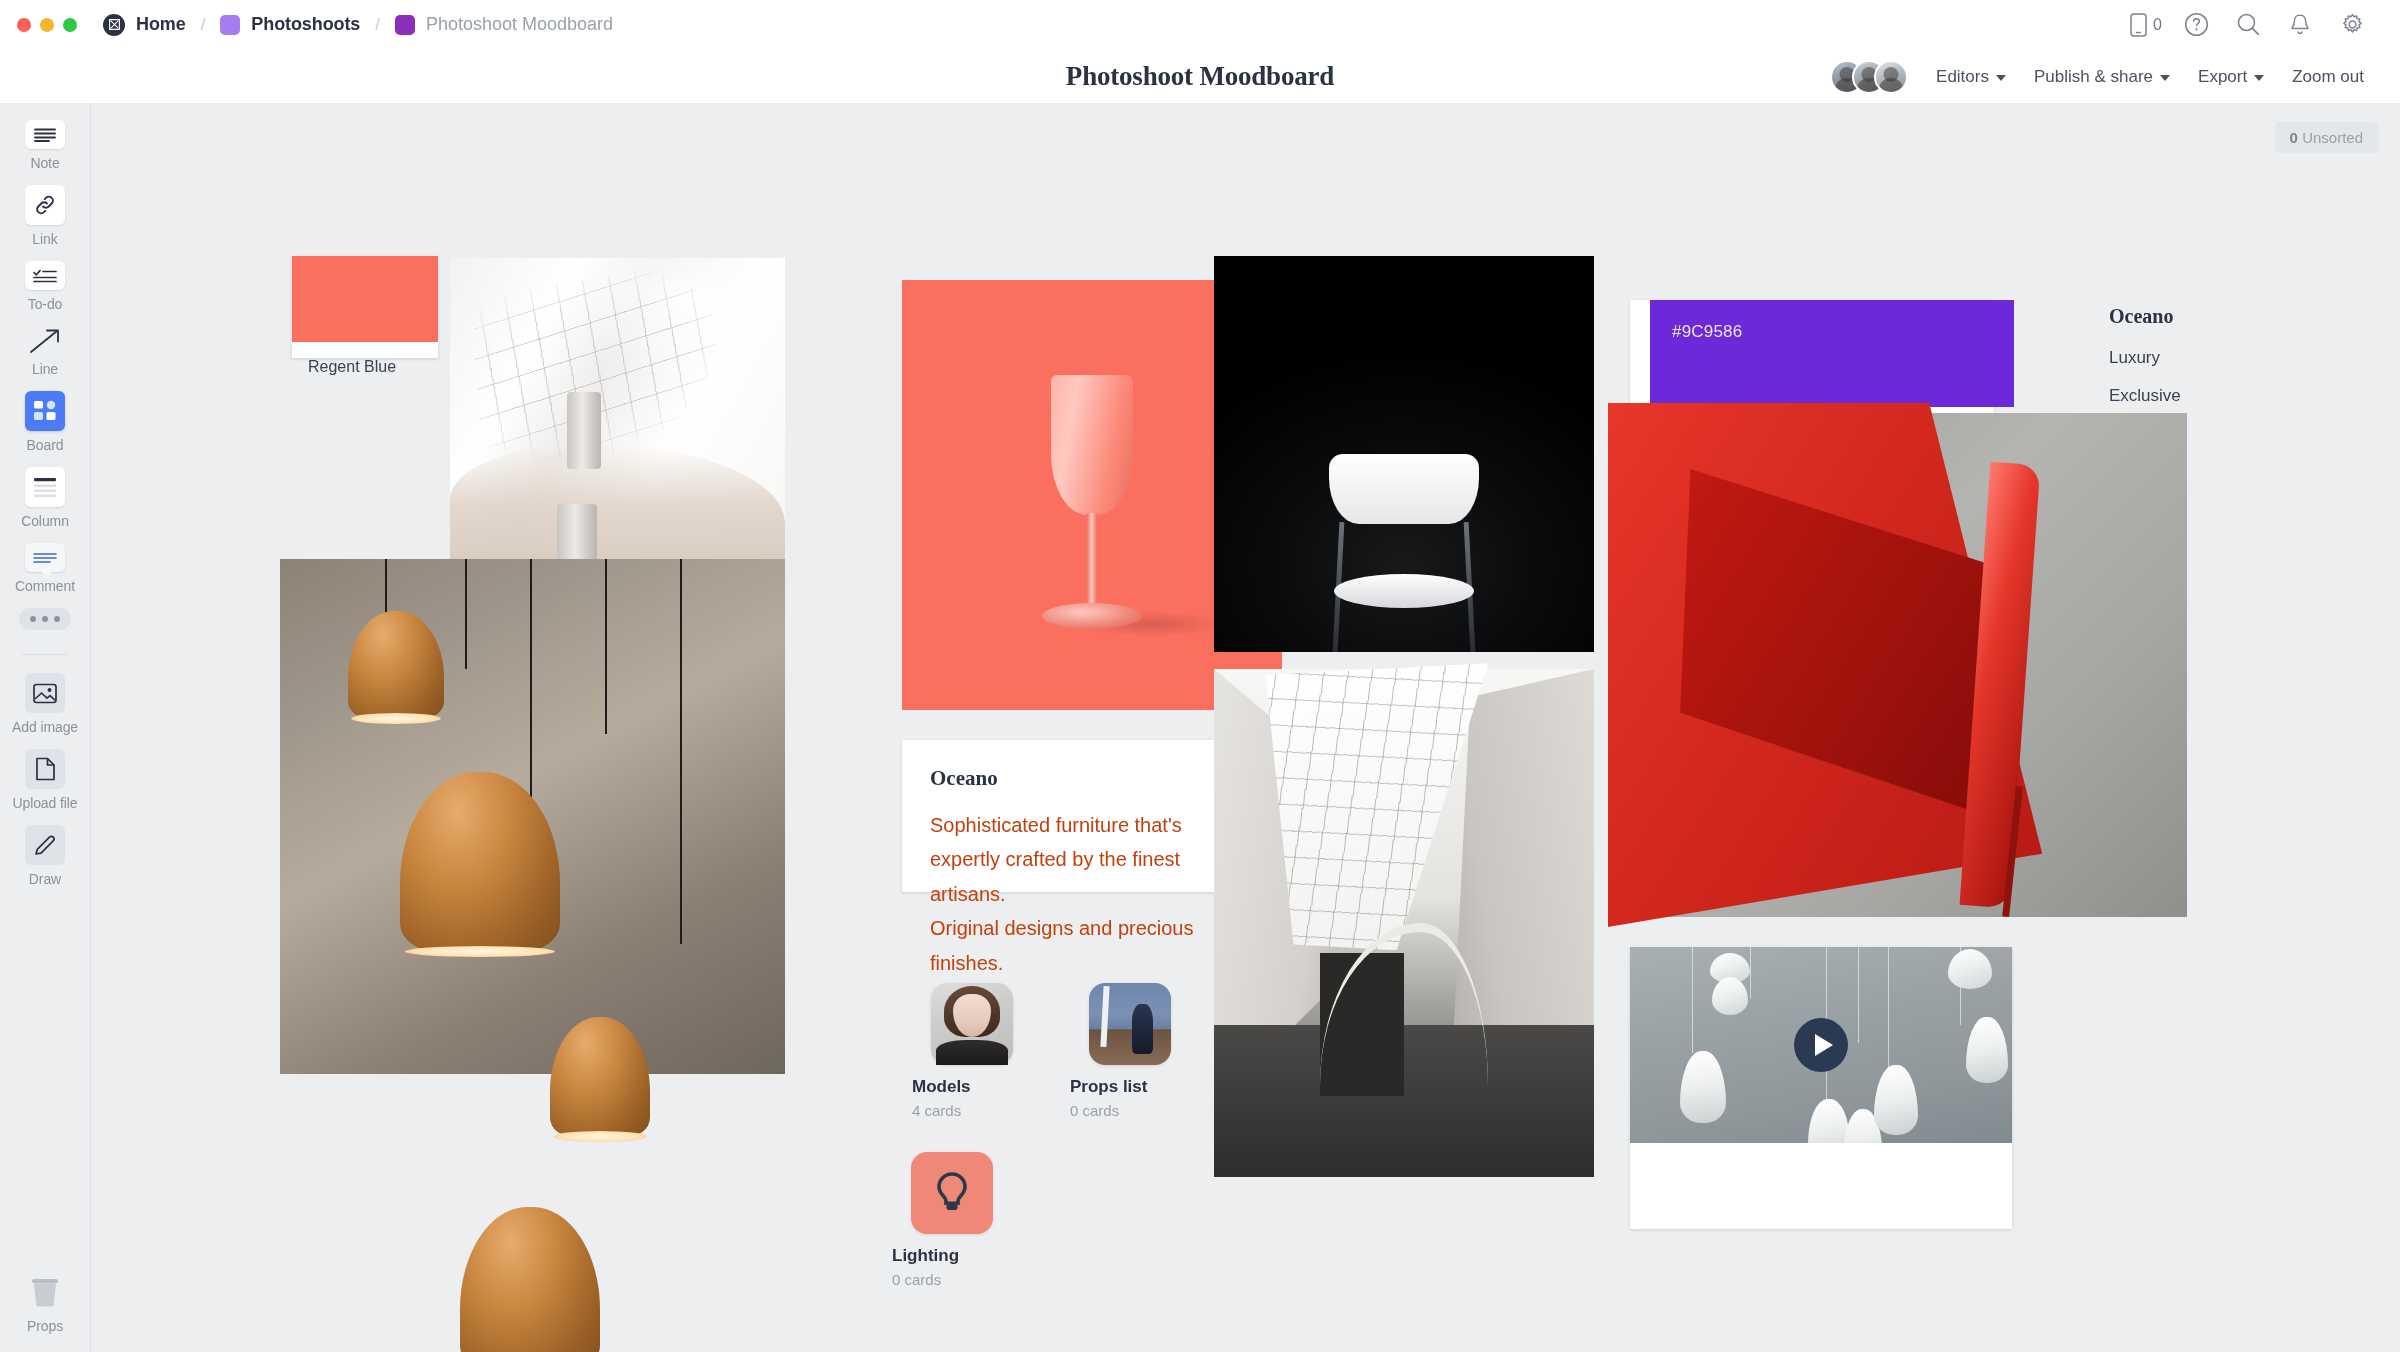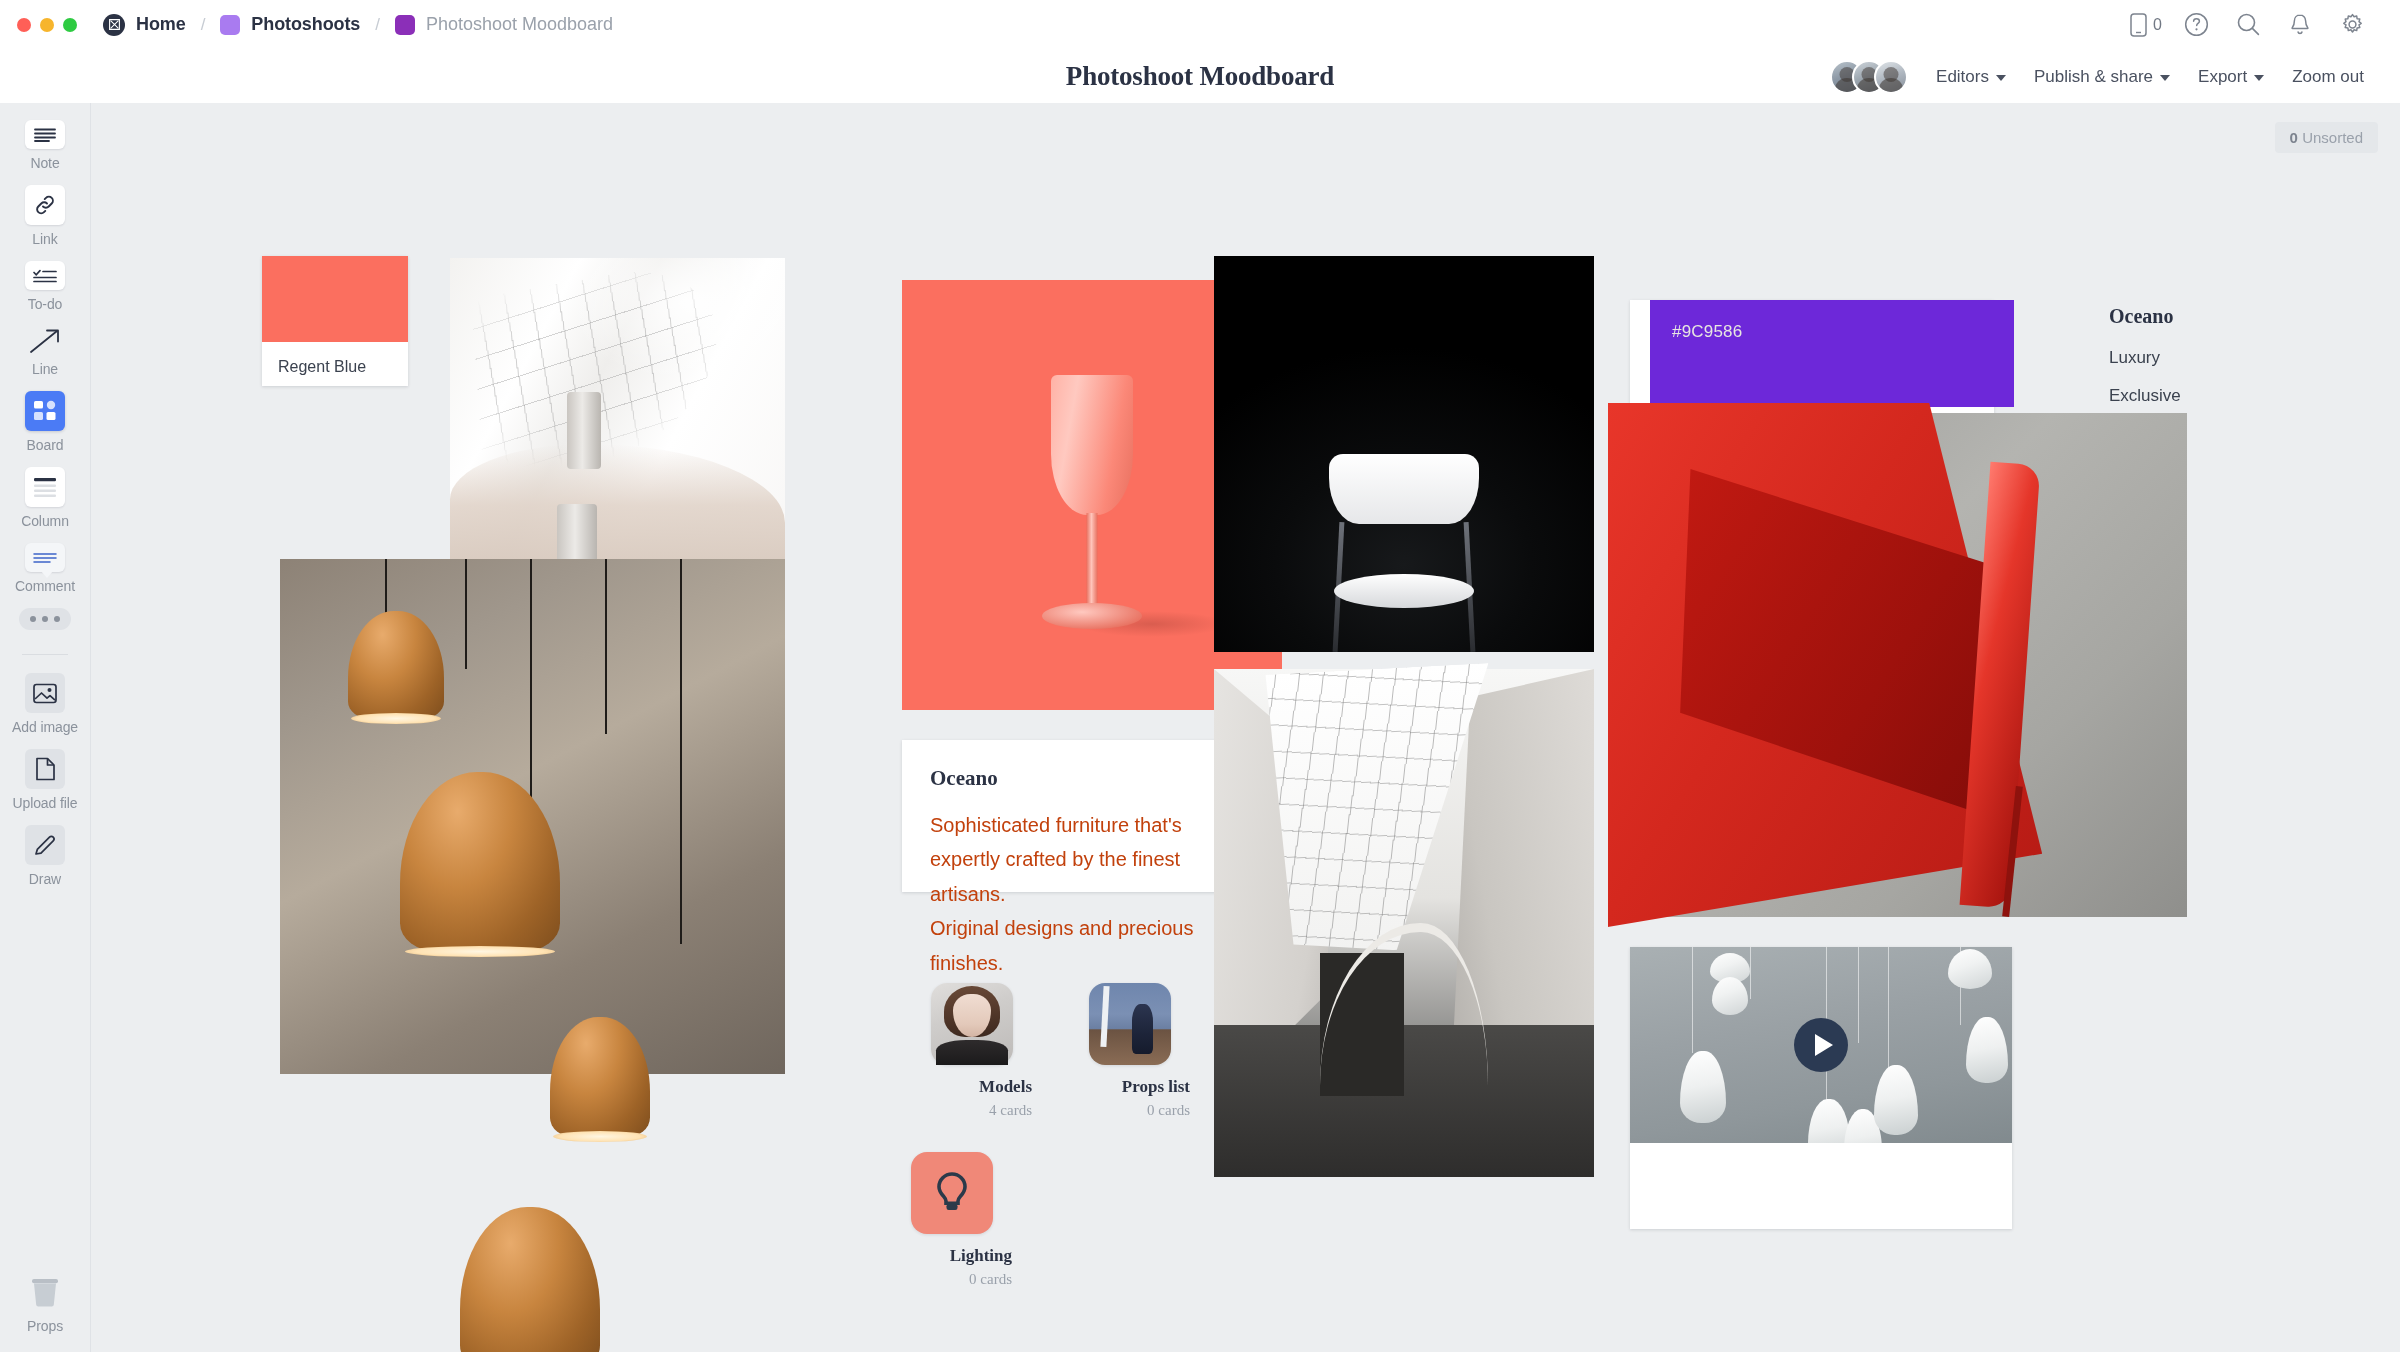--- a/index.html
+++ b/index.html
@@ -136,21 +136,21 @@
 
   
   .textlist { position:absolute; }
   .tl-title {
     font-family: "Liberation Serif", serif; font-weight:700; font-size: 20px;
     color:#2b3244; margin-bottom: 20px;
   }
   .tl-item { font-size: 17px; color: #3b424f; margin-bottom: 18px; }
 
   
-  .minib { position:absolute; width: 120px; text-align:right;font-family:Liberation Serif, serif; }
+  .minib { position:absolute; width: 120px; text-align:left; }
   .minib-thumb {
     width: 82px; height: 82px; border-radius: 16px; margin: 0 auto;
     background-size: cover; background-position: center;
     box-shadow: 0 1px 3px rgba(43,50,68,0.12);
     display:flex; align-items:center; justify-content:center;
   }
   .minib-name { font-size: 17px; font-weight: 700; color: #2b3244; margin-top: 12px; }
   .minib-count { font-size: 15px; color: #9aa1ab; margin-top: 5px; }
 
   
@@ -598,21 +598,21 @@
     </div>
   </div>
 
   <div class="canvas">
 
     <div class="unsorted">
       <b>0</b>
       <span>Unsorted</span>
     </div>
 
-    <div class="swatch-card" style="left:170px; top:153px; width:146px; height:130px;">
+    <div class="swatch-card" style="left:200px; top:153px; width:146px; height:102px;">
       <div class="swatch-fill" style="height:86px; background:#fb6f5f;"></div>
       <div class="swatch-name">Regent Blue</div>
     </div>
 
     <div class="img ph-arch1" style="left:358px; top:155px; width:335px; height:320px;">
       <div class="mesh"></div>
         <div class="band"></div>
         <div class="col1"></div>
         <div class="col2"></div>
     </div>

